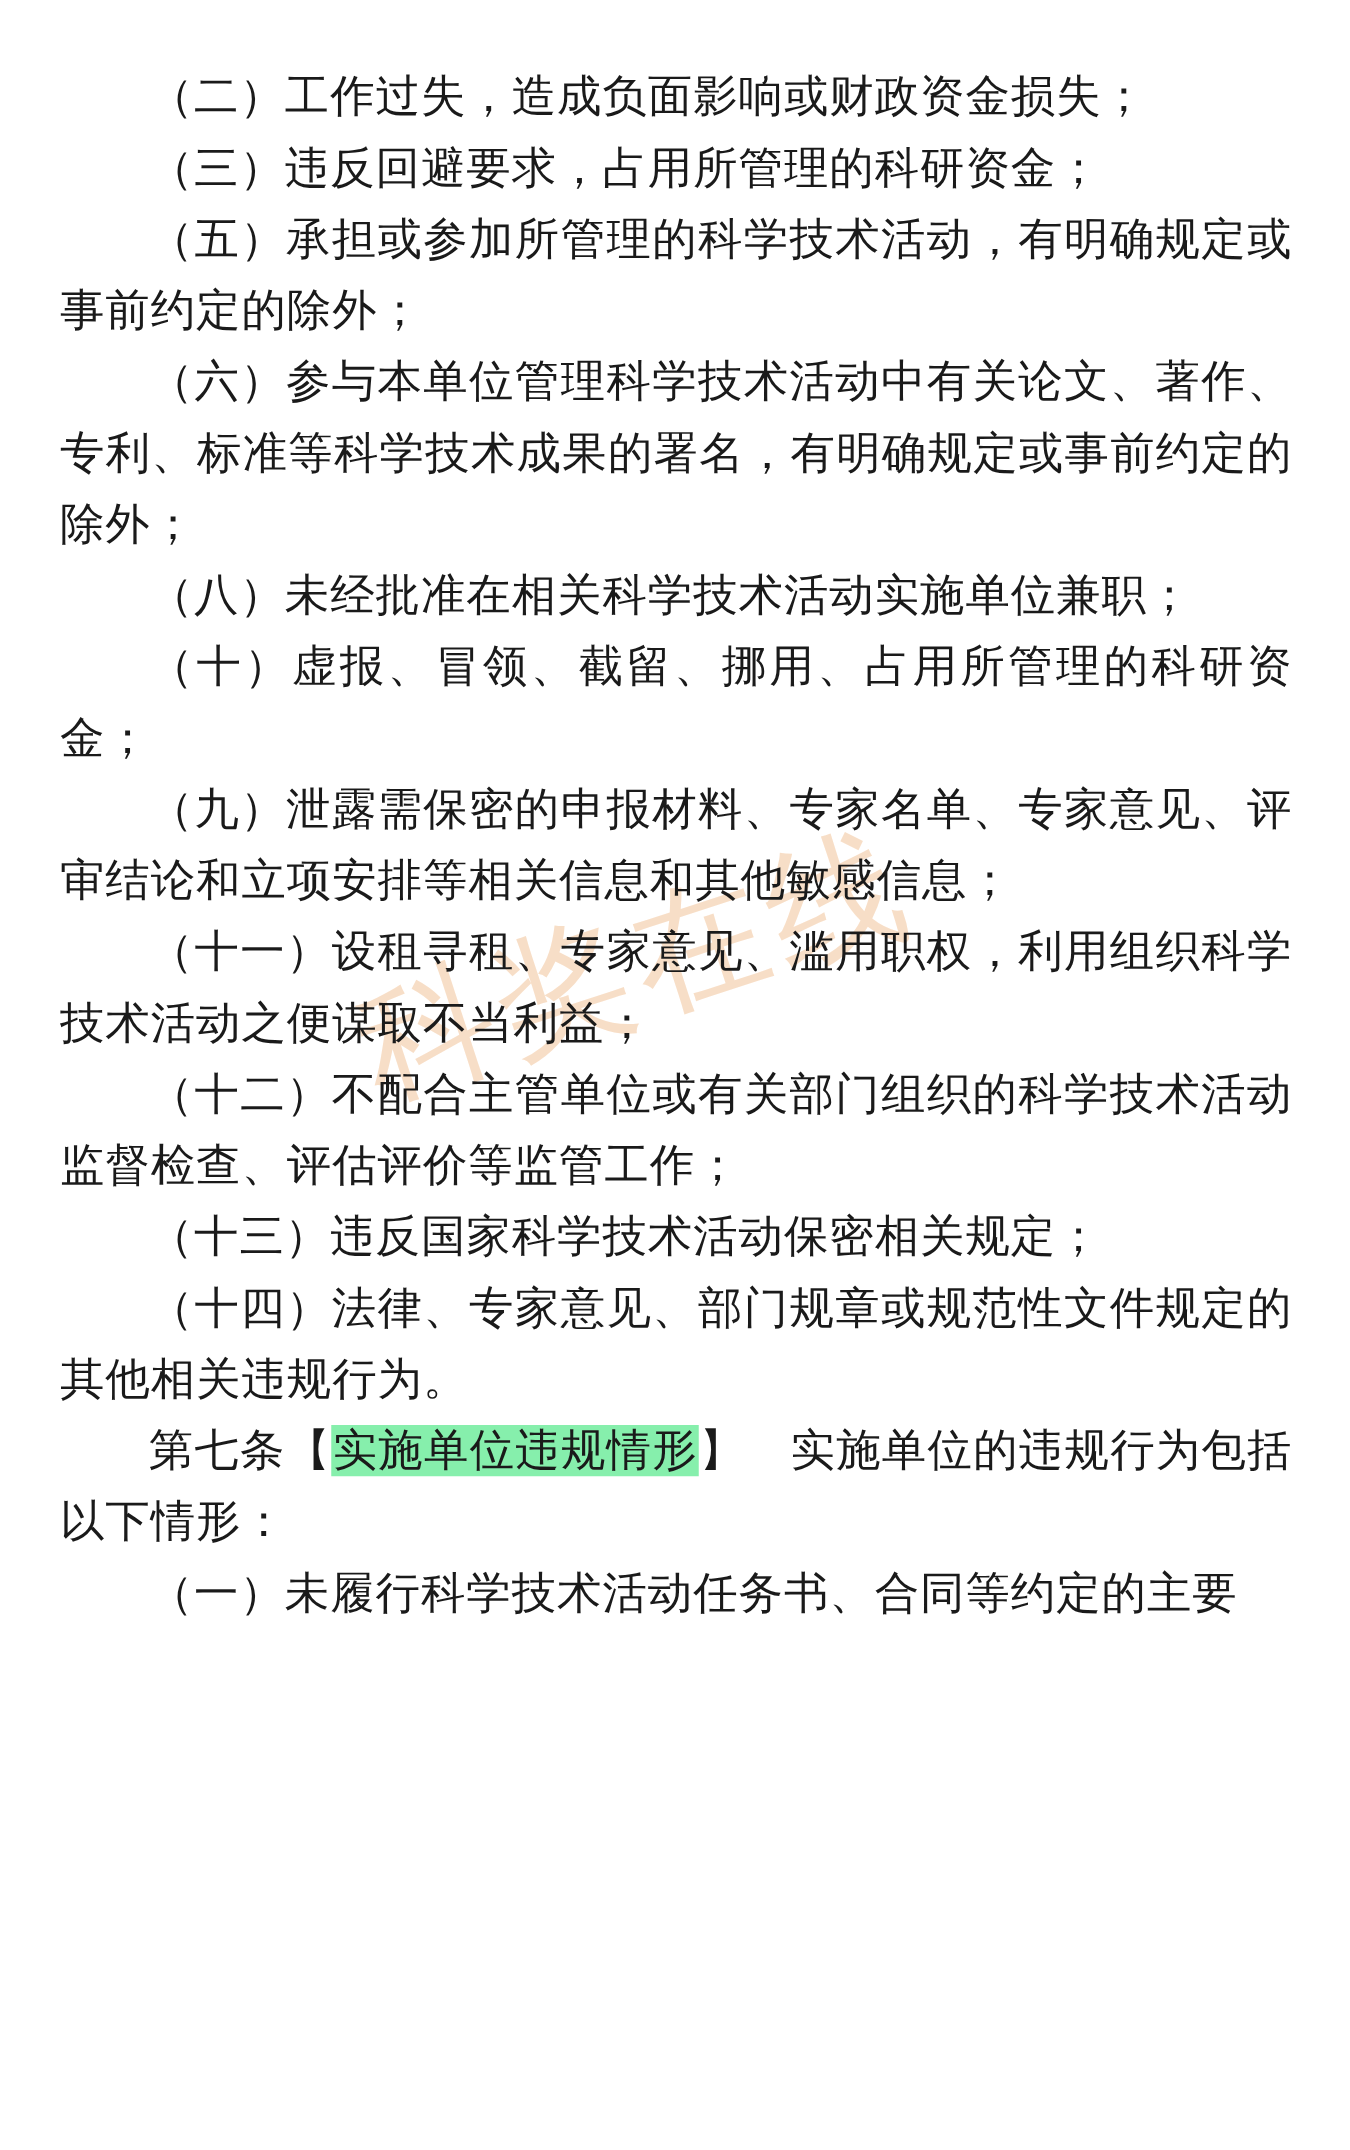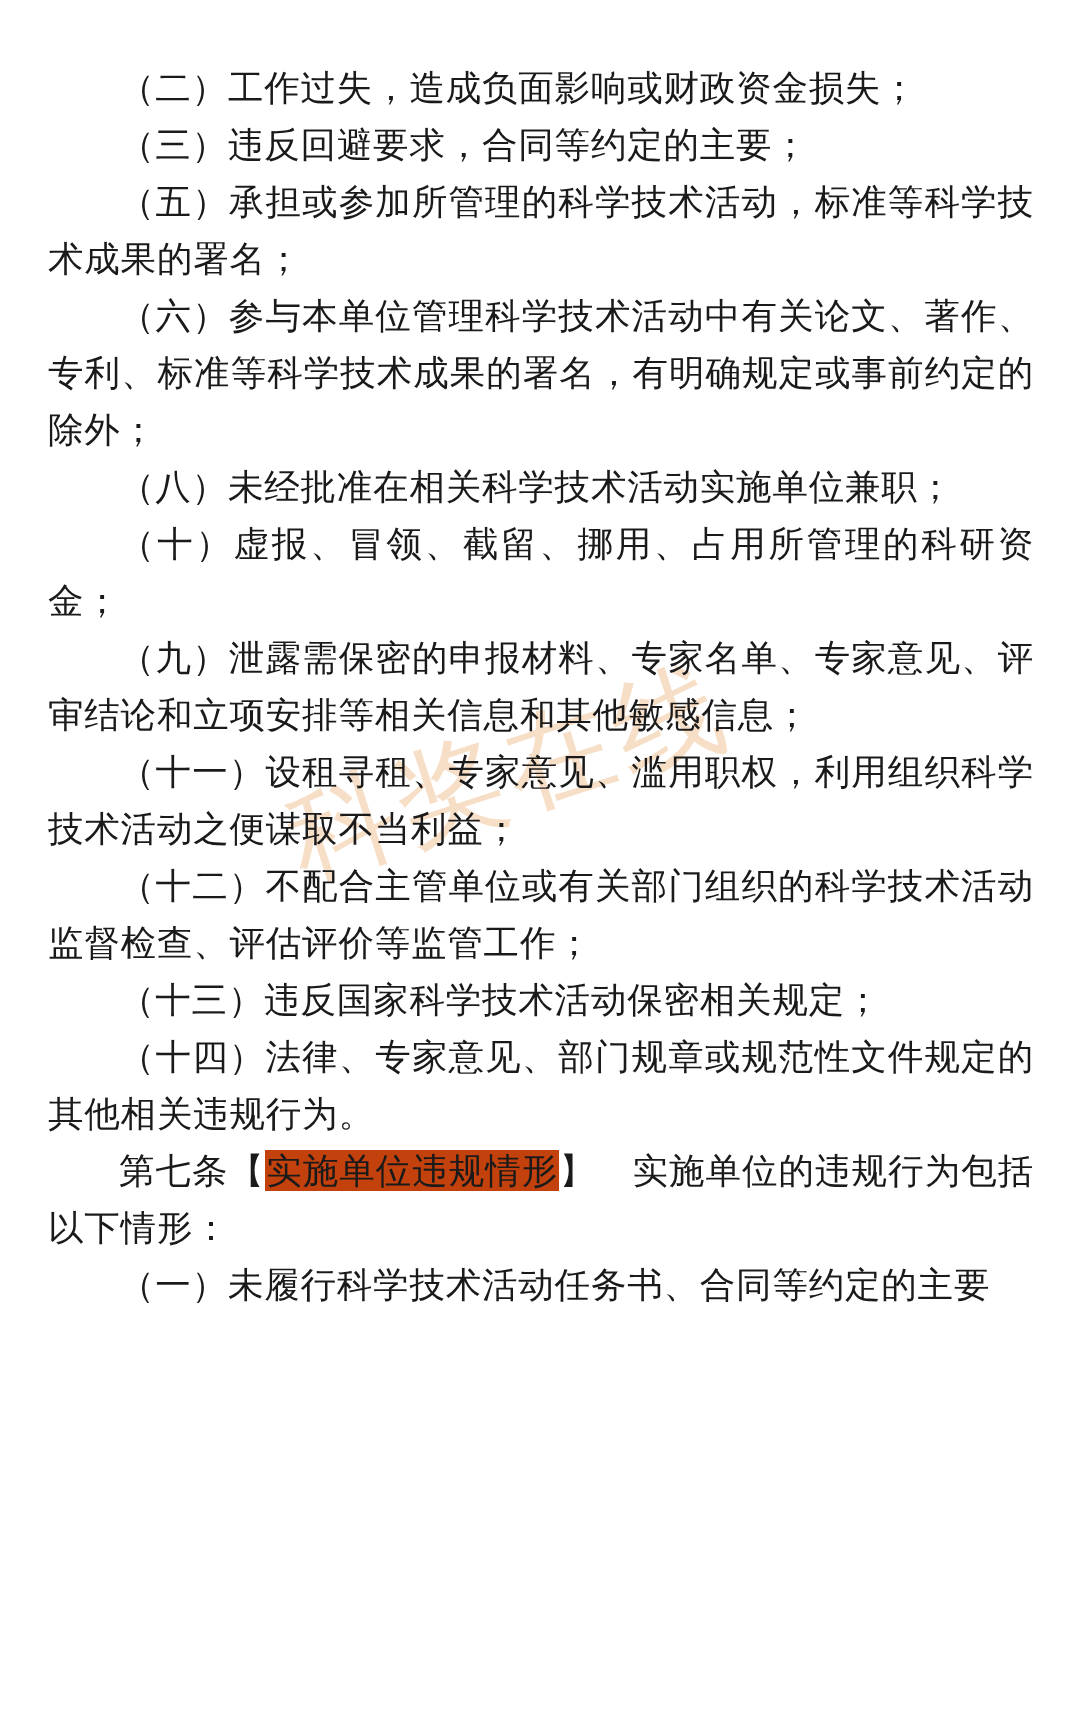--- a/index.html
+++ b/index.html
@@ -25,29 +25,29 @@
   .doc-body {
     position: relative;
     z-index: 2;
     font-size: 35.5px;
     line-height: 57px;
     letter-spacing: 0.8px;
     text-align: justify;
     text-justify: inter-ideograph;
   }
   .para {
-    margin: 15px 0 0 0;
+    margin: 5px 0 0 0;
     text-indent: 2em;
     padding: 0;
   }
   .para + .para {
     margin-top: 0;
   }
   .highlight {
-    background: #c2410c;
+    background: #86efac;
     padding: 0 1px;
   }
   .watermark {
     position: absolute;
     left: 0;
     top: 0;
     width: 1080px;
     height: 1720px;
     z-index: 1;
     pointer-events: none;
@@ -70,22 +70,22 @@
 
 <div class="page">
 
   <div class="watermark">
     <div class="watermark-text">科奖在线</div>
   </div>
 
   <div class="doc-body">
 
     <p class="para">（二）工作过失，造成负面影响或财政资金损失；</p>
-    <p class="para">（三）违反回避要求，合同等约定的主要；</p>
-    <p class="para">（五）承担或参加所管理的科学技术活动，标准等科学技术成果的署名；</p>
+    <p class="para">（三）违反回避要求，占用所管理的科研资金；</p>
+    <p class="para">（五）承担或参加所管理的科学技术活动，有明确规定或事前约定的除外；</p>
     <p class="para">（六）参与本单位管理科学技术活动中有关论文、著作、专利、标准等科学技术成果的署名，有明确规定或事前约定的除外；</p>
     <p class="para">（八）未经批准在相关科学技术活动实施单位兼职；</p>
     <p class="para">（十）虚报、冒领、截留、挪用、占用所管理的科研资金；</p>
     <p class="para">（九）泄露需保密的申报材料、专家名单、专家意见、评审结论和立项安排等相关信息和其他敏感信息；</p>
     <p class="para">（十一）设租寻租、专家意见、滥用职权，利用组织科学技术活动之便谋取不当利益；</p>
     <p class="para">（十二）不配合主管单位或有关部门组织的科学技术活动监督检查、评估评价等监管工作；</p>
     <p class="para">（十三）违反国家科学技术活动保密相关规定；</p>
     <p class="para">（十四）法律、专家意见、部门规章或规范性文件规定的其他相关违规行为。</p>
 
     <p class="para"><span>第七条【</span><span class="highlight">实施单位违规情形</span><span>】</span><span>　实施单位的违规行为包括以下情形：</span></p>

